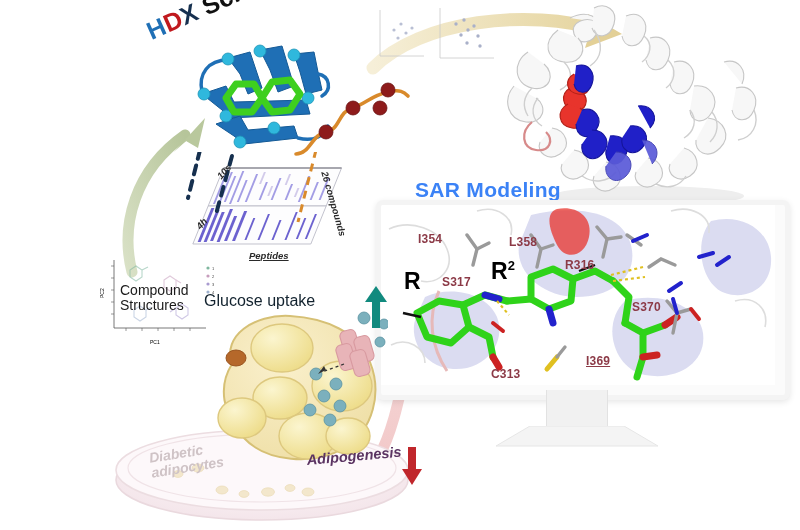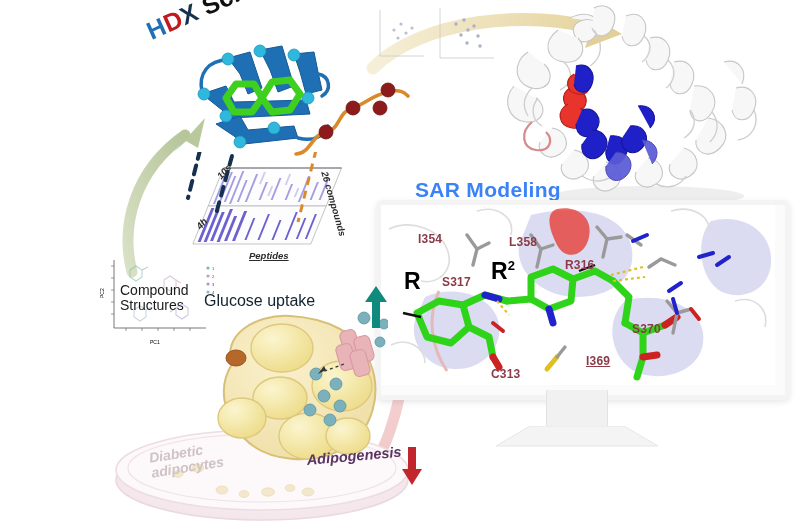--- a/index.html
+++ b/index.html
@@ -409,21 +409,21 @@
   <div class="abs" style="left:546px;top:390px;width:60px;height:42px;background:#f1f1f1;
               border-left:1px solid #e2e2e2;border-right:1px solid #e2e2e2;"></div>
   <svg class="abs nosel" style="left:496px;top:426px;" width="162" height="22">
     <path d="M34,0 L128,0 L162,20 L0,20 Z" fill="#f4f4f4" stroke="#e6e6e6" stroke-width="1"></path>
   </svg>
 
   <div class="abs nosel res" style="left:418px;top:232px;">I354</div>
   <div class="abs nosel res" style="left:442px;top:275px;">S317</div>
   <div class="abs nosel res" style="left:509px;top:235px;">L358</div>
   <div class="abs nosel res" style="left:565px;top:258px;">R316</div>
-  <div class="abs nosel res" style="left:632px;top:322px;">S370</div>
+  <div class="abs nosel res" style="left:632px;top:300px;">S370</div>
   <div class="abs nosel res" style="left:491px;top:367px;">C313</div>
   <div class="abs nosel res" style="left:586px;top:354px;text-decoration:underline;">I369</div>
 
   <div class="abs nosel rgrp" style="left:404px;top:268px;">
     <span>R</span>
   </div>
   <div class="abs nosel rgrp" style="left:491px;top:258px;">
     <span>R</span><span class="rsup">2</span>
   </div>
 

